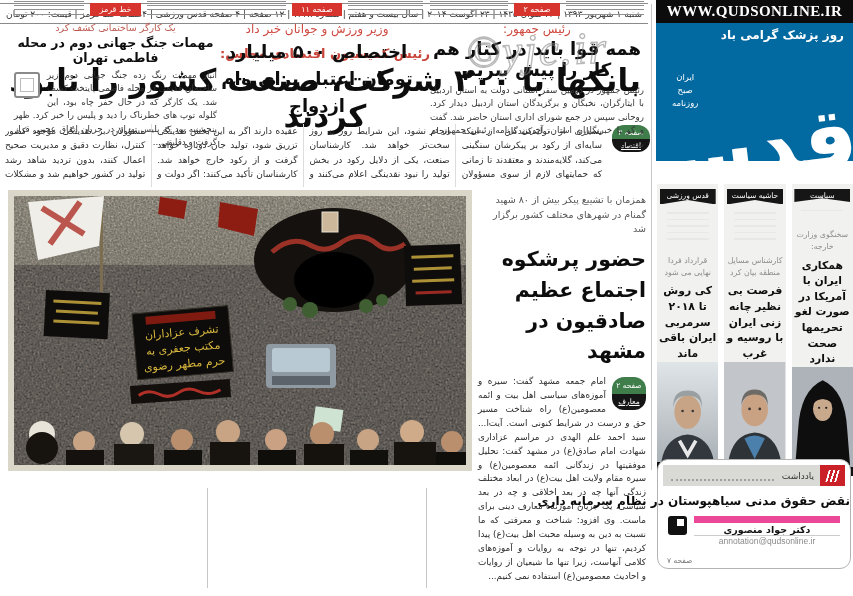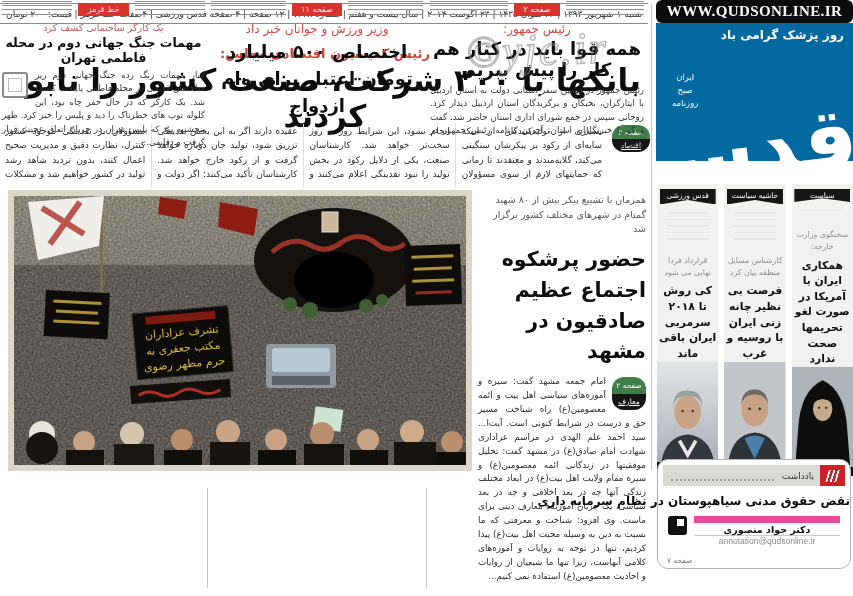--- a/index.html
+++ b/index.html
@@ -8,21 +8,21 @@
   .ltr{direction:ltr;}
 
   
   .infostrip{position:absolute;top:3px;left:0;width:648px;height:19px;
     border-top:1px solid #8a8a8a;border-bottom:1px solid #8a8a8a;
     font-size:9px;color:#333;display:flex;align-items:center;justify-content:center;letter-spacing:0;}
 
   
   .masthead{position:absolute;top:0;left:656px;width:197px;height:161px;overflow:hidden;}
   .urlbar{height:23px;background:#0c0c0c;color:#fff;display:flex;align-items:center;justify-content:center;
-    font-family:"Liberation Serif",serif;font-weight:bold;font-size:15px;letter-spacing:.4px;border-radius:6px;}
+    font-family:"Liberation Serif",serif;font-weight:bold;font-size:15px;letter-spacing:.4px;}
   .redblock{position:relative;height:138px;background:#0369a1;overflow:hidden;}
   .greeting{position:absolute;top:5px;right:9px;color:#fff;font-size:12px;font-weight:bold;}
   .qlogo{position:absolute;right:-4px;bottom:-30px;color:#fff;font-size:84px;font-weight:bold;
     transform:rotate(-7deg);line-height:1;}
   .tagline{position:absolute;left:16px;top:48px;color:#fff;font-size:8.5px;line-height:1.55;text-align:center;}
 
   
   .lead-kicker{position:absolute;top:46px;left:0;width:650px;text-align:center;
     font-size:13px;font-weight:bold;color:#c9453a;}
   .lead-headline{position:absolute;top:62px;left:0;width:650px;text-align:center;
@@ -89,21 +89,21 @@
   .bkicker{margin-top:4px;text-align:center;font-size:12px;color:#cf4a41;}
   .bheadline{margin-top:2px;text-align:center;font-weight:bold;color:#0d0d0d;}
   .bbody{margin-top:4px;font-size:8.7px;line-height:1.55;text-align:justify;color:#333;}
   .box-president{left:430px;width:214px;position:absolute;}
   .box-president .bheadline{font-size:18px;text-align:center;}
   .watermark{position:absolute;top:24px;left:0;right:0;text-align:center;direction:ltr;
     font-family:"Liberation Serif",serif;font-size:45px;font-style:italic;letter-spacing:2px;
     color:transparent;-webkit-text-stroke:1.4px rgba(125,125,125,.55);transform:rotate(-2deg);pointer-events:none;}
   .box-sport{left:211px;width:212px;position:absolute;}
   .box-sport .bheadline{font-size:18px;line-height:1.5;}
-  .box-munitions{left:2px;width:203px;position:absolute;}
+  .box-munitions{left:14px;width:203px;position:absolute;}
   .box-munitions .bkicker{color:#bd5950;font-size:9.5px;}
   .box-munitions .bheadline{font-size:12.5px;}
   .chip-icon{float:left;width:22px;height:22px;border:2px solid #8a8a8a;border-radius:3px;margin:3px 7px 0 0;background:#fff;position:relative;}
   .chip-icon::after{content:"";position:absolute;inset:4px;border:1.5px solid #bbb;}
 </style>
 </head>
 <body>
 
 <div class="page">
 

